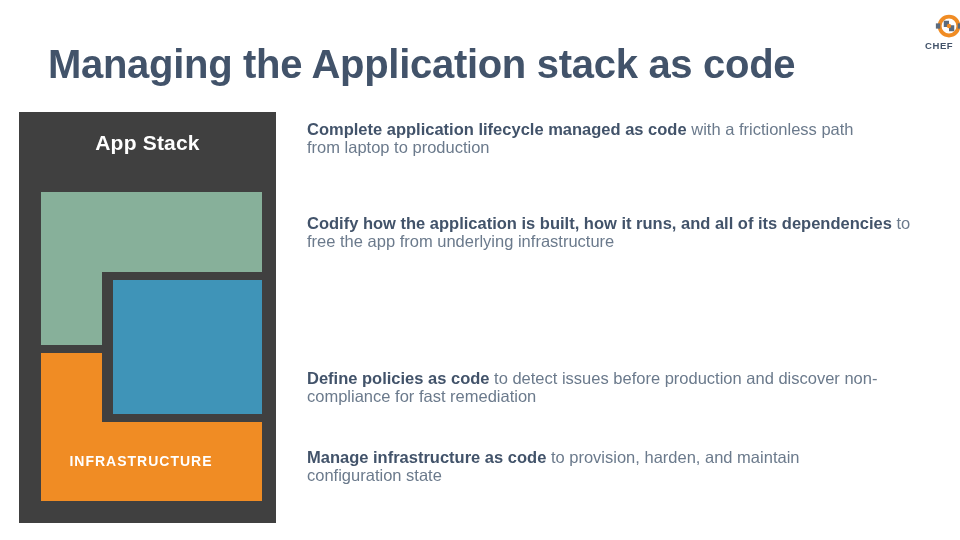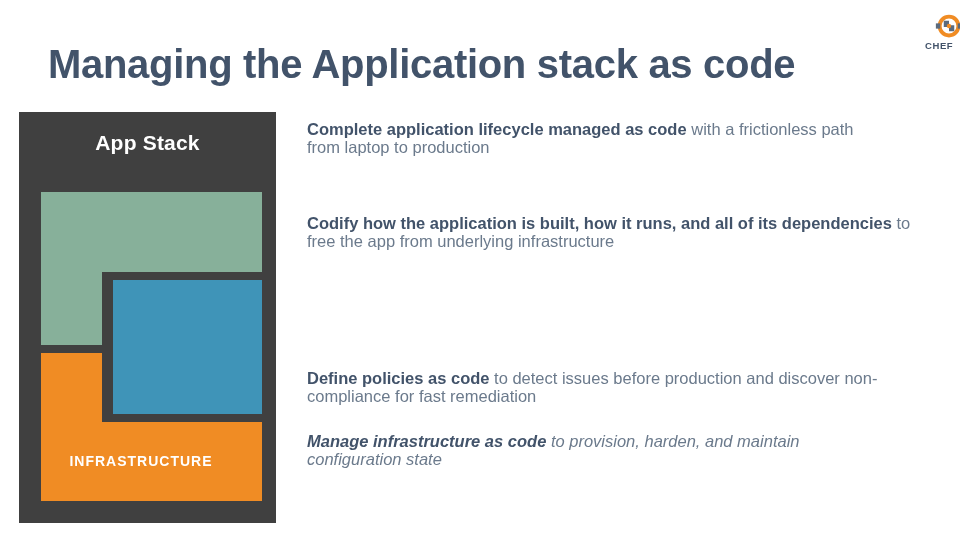--- a/index.html
+++ b/index.html
@@ -126,21 +126,21 @@
     color: #42536A;
     font-weight: bold;
   }
   .bullet-item .rest {
     color: #6B7A8C;
     font-weight: normal;
   }
   #bullet-0 { position: absolute; top: 0px;   left: 0; width: 580px; }
   #bullet-1 { position: absolute; top: 94px;  left: 0; width: 612px; }
   #bullet-2 { position: absolute; top: 219px; left: 0; width: 600px; margin-top: 30px; }
-  #bullet-3 { position: absolute; top: 312px; left: 0; width: 590px; font-style: italic; }
+  #bullet-3 { position: absolute; top: 328px; left: 0; width: 590px; }
 </style>
 </head>
 <body>
 
 <div id="slide">
 
   <div id="brand-logo">
     <svg class="logo-mark" viewBox="0 0 64 64" xmlns="http://www.w3.org/2000/svg">
       <path d="M32 6 A26 26 0 0 1 58 32 A26 26 0 0 1 32 58 A26 26 0 0 1 6 32 A26 26 0 0 1 32 6 Z
                M32 15 A17 17 0 0 0 15 32 A17 17 0 0 0 32 49 A17 17 0 0 0 49 32 A17 17 0 0 0 32 15 Z" fill="#F08C24" fill-rule="evenodd"></path>

